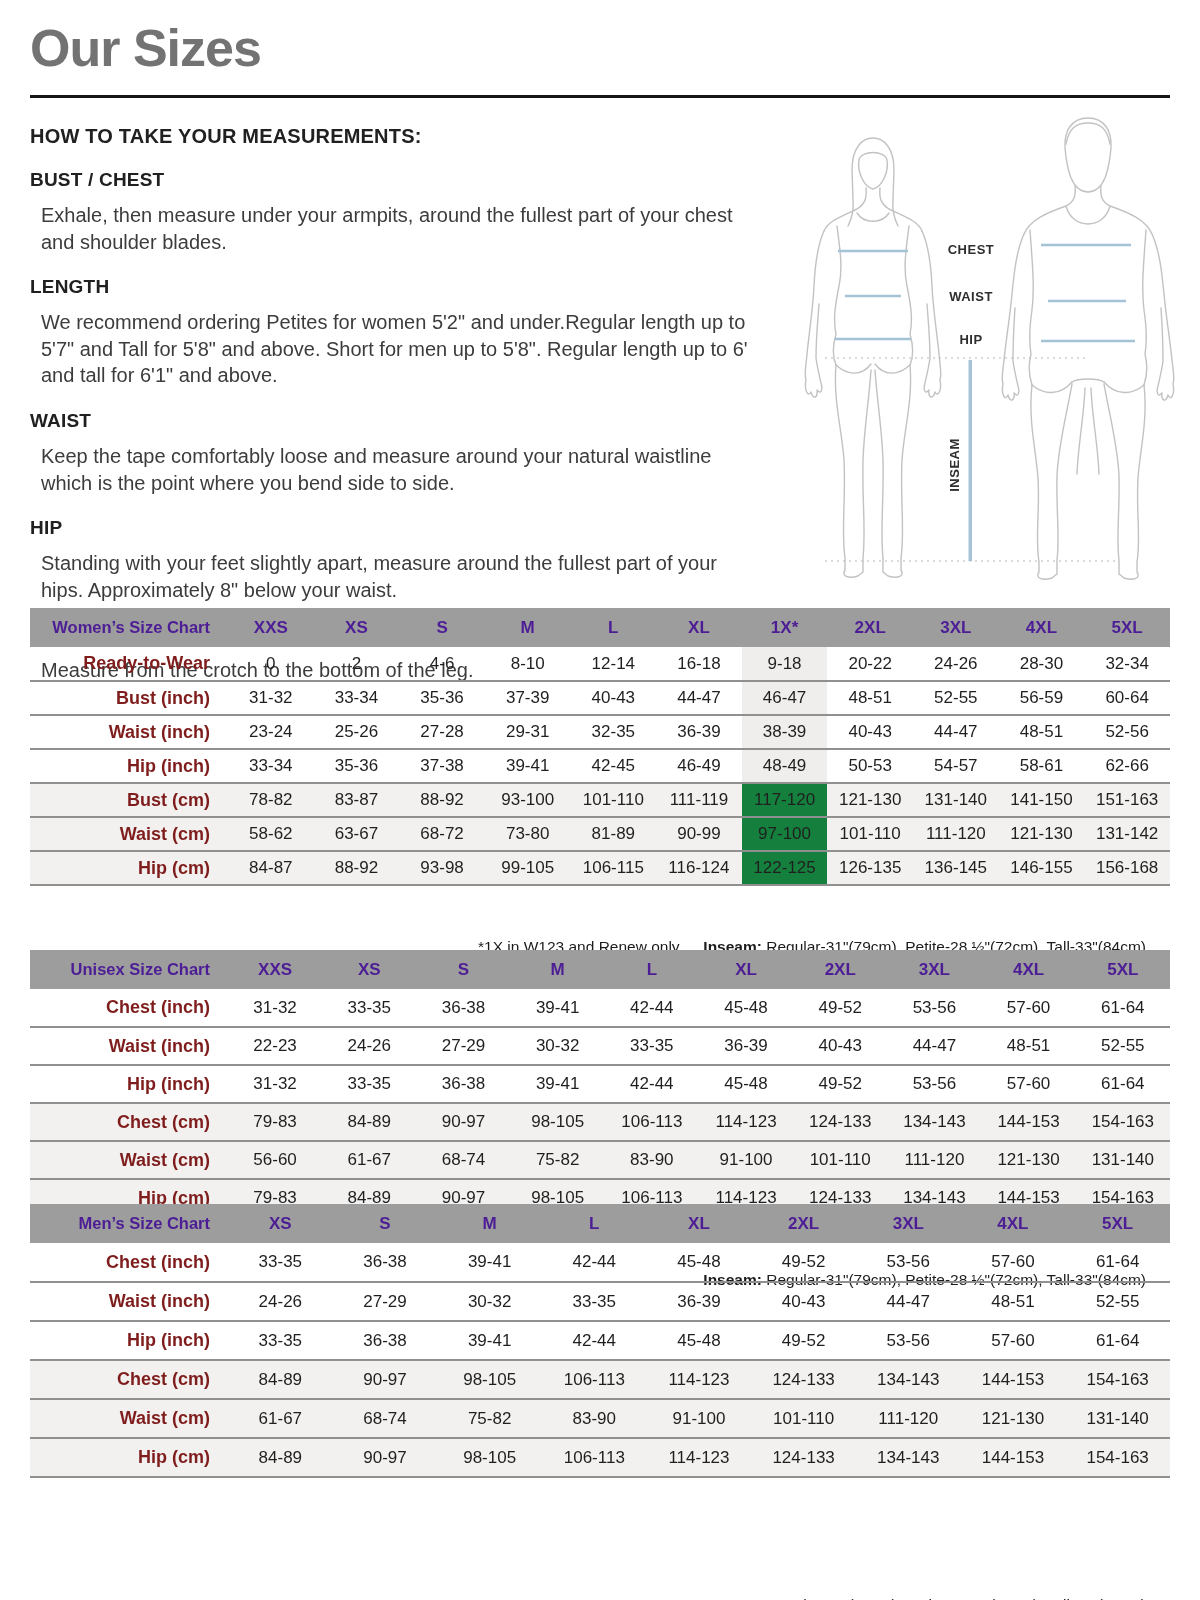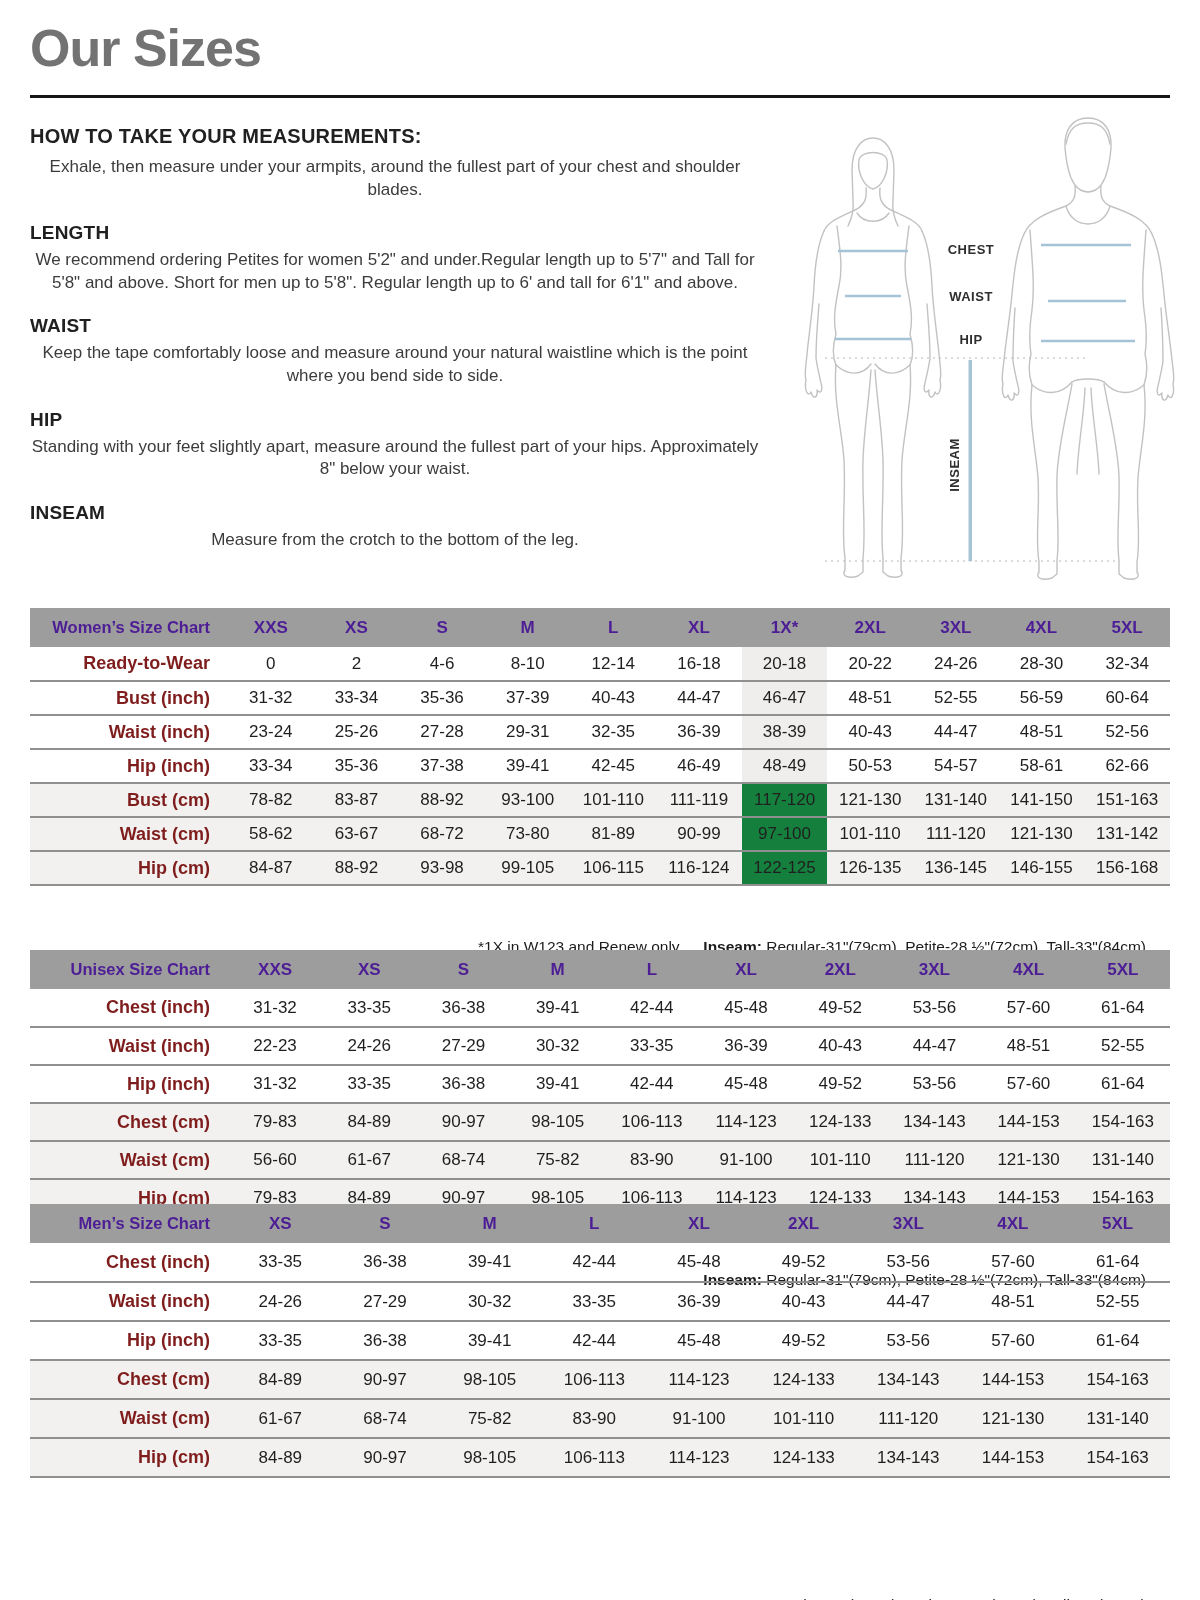--- a/index.html
+++ b/index.html
@@ -9,21 +9,21 @@
   
   .page-title { position: absolute; left: 30px; top: 18px; margin: 0; font-size: 52px; font-weight: 700;
                 letter-spacing: -1px; color: #737373; }
   .title-rule { position: absolute; left: 30px; top: 95px; width: 1140px; height: 0; border: none;
                 border-top: 3px solid #161616; margin: 0; }
 
   
   .instructions { position: absolute; left: 30px; top: 125px; width: 730px; }
   .instructions-heading { margin: 0 0 8px 0; font-size: 20px; font-weight: 700; color: #202020; letter-spacing: .2px; }
   .instr-title { display: block; margin: 21px 0 5px 0; font-size: 19px; font-weight: 700; color: #202020; letter-spacing: .2px; }
-  .instr-body { margin: 0; font-size: 17px; line-height: 1.33; color: #3c3c3c; text-align: center; }
+  .instr-body { margin: 11px; font-size: 20px; line-height: 1.33; color: #3c3c3c; }
 
   
   .diagram { position: absolute; left: 778px; top: 108px; width: 420px; height: 482px; }
   .diagram svg { display: block; }
   .diag-label { font-size: 13px; font-weight: 700; fill: #2e2e2e; letter-spacing: .5px; }
 
   
   .table-wrap { position: absolute; left: 30px; width: 1140px; }
   .tw-women  { top: 608px; }
   .tw-unisex { top: 950px; }
@@ -55,20 +55,21 @@
 
 <div class="page">
 
   <h1 class="page-title">Our Sizes</h1>
   <hr class="title-rule">
 
   <div class="instructions">
     <h2 class="instructions-heading">HOW TO TAKE YOUR MEASUREMENTS:</h2>
 
     <div>
+      <b class="instr-title">BUST / CHEST</b>
       <p class="instr-body">Exhale, then measure under your armpits, around the fullest part of your chest and shoulder blades.</p>
     </div>
     <div>
       <b class="instr-title">LENGTH</b>
       <p class="instr-body">We recommend ordering Petites for women 5'2" and under.Regular length up to 5'7" and Tall for 5'8" and above. Short for men up to 5'8". Regular length up to 6' and tall for 6'1" and above.</p>
     </div>
     <div>
       <b class="instr-title">WAIST</b>
       <p class="instr-body">Keep the tape comfortably loose and measure around your natural waistline which is the point where you bend side to side.</p>
     </div>
@@ -163,21 +164,21 @@
         </thead>
       <tbody>
           <tr>
             <td class="row-label">Ready-to-Wear</td>
             <td>0</td>
             <td>2</td>
             <td>4-6</td>
             <td>8-10</td>
             <td>12-14</td>
             <td>16-18</td>
-            <td class="hl">20-18</td>
+            <td class="hl">9-18</td>
             <td>20-22</td>
             <td>24-26</td>
             <td>28-30</td>
             <td>32-34</td>
           </tr>
           <tr>
             <td class="row-label">Bust (inch)</td>
             <td>31-32</td>
             <td>33-34</td>
             <td>35-36</td>

